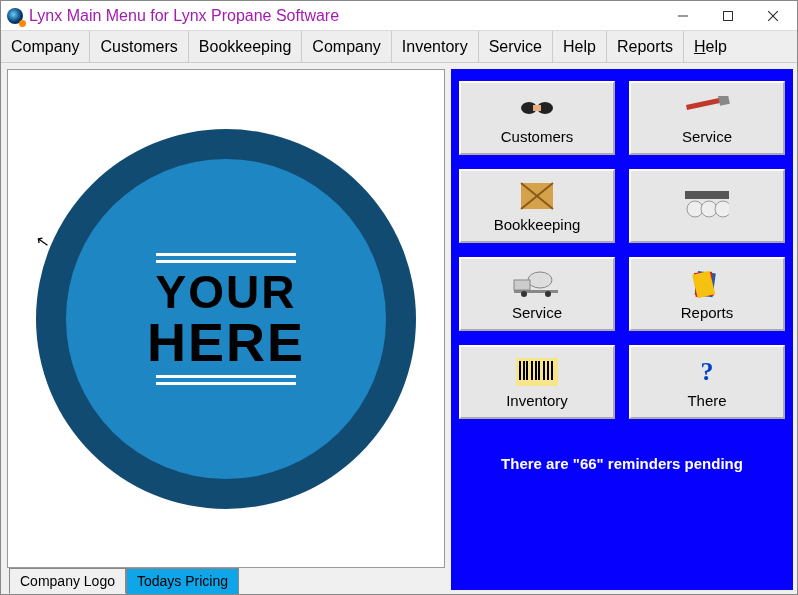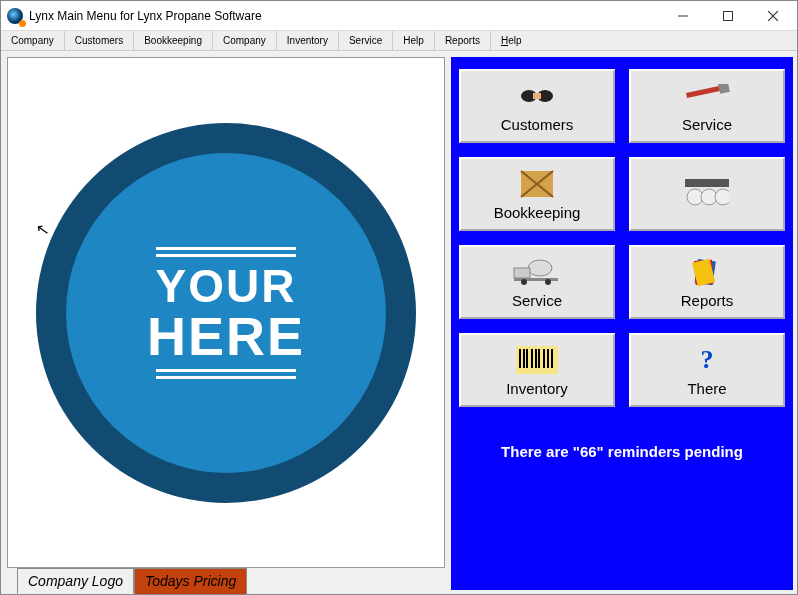--- a/index.html
+++ b/index.html
@@ -35,37 +35,37 @@
     position: relative;
   }
   .app-icon::after{
     content:"";
     position:absolute;
     right:-3px; bottom:-3px;
     width:7px;height:7px;
     border-radius:50%;
     background:#f80;
   }
-  .title-text { flex: 1; font-size: 12px; color:#000000;}
+  .title-text { flex: 1; font-size: 16px; color:#a21caf;}
   .win-controls { display: flex; }
   .win-btn {
     width: 45px; height: 28px;
     display: flex; align-items: center; justify-content: center;
     font-size: 14px; color: #333;
     background: transparent;
     border:none;
     font-family: inherit;
   }
   .menubar {
-    height: 20px;
+    height: 32px;
     background: #eee;
     display: flex;
     align-items: stretch;
     border-bottom: 1px solid #ccc;
-    font-size: 10px;
+    font-size: 16px;
   }
   .menu-item {
     padding: 0 10px;
     display: flex;
     align-items: center;
     border-right: 1px solid #ccc;
     cursor: default;
   }
   .menu-item.noborder{border-right:none;}
   .menu-underline { text-decoration: underline; }
@@ -96,46 +96,45 @@
     display: flex; align-items:center; justify-content:center;
   }
   .logo-inner {
     width: 320px; height:320px;
     border-radius:50%;
     background:#1e86c2;
     display:flex;
     flex-direction:column;
     align-items:center;
     justify-content:center;
-    color:#ffffff;
+    color:#000000;
     font-weight:900;
     font-family: Arial, sans-serif;
   }
   .logo-lines{ width:140px; border-top:3px solid #fff; border-bottom:3px solid #fff; height:10px; margin:6px 0;}
   .logo-t1{font-size:46px; line-height:1; letter-spacing:2px;}
   .logo-t2{font-size:70px; line-height:1; letter-spacing:2px;}
   .logo-t3{font-size:54px; line-height:1; letter-spacing:2px;}
   .cursor {
     position:absolute;
     left:28px; top:162px;
     font-size:16px; color:#000;
     transform: rotate(-10deg);
     pointer-events:none;
   }
   .tabs {
     display: flex;
-    padding-left:16px;
+    padding-left:8px;
     height: 26px;
-    font-style: italic;
   }
   .tab {
     padding: 4px 10px 3px 10px;
     border: 1px solid #888;
     border-bottom: none;
-    background: #c2410c;
+    background: #0ea5e9;
     font-size: 14px;
     position: relative;
     top: 0;
   }
   .tab.active {
     background: #f0f0f0;
     border-bottom: 1px solid #f0f0f0;
   }
   .right-pane {
     flex: 1;

